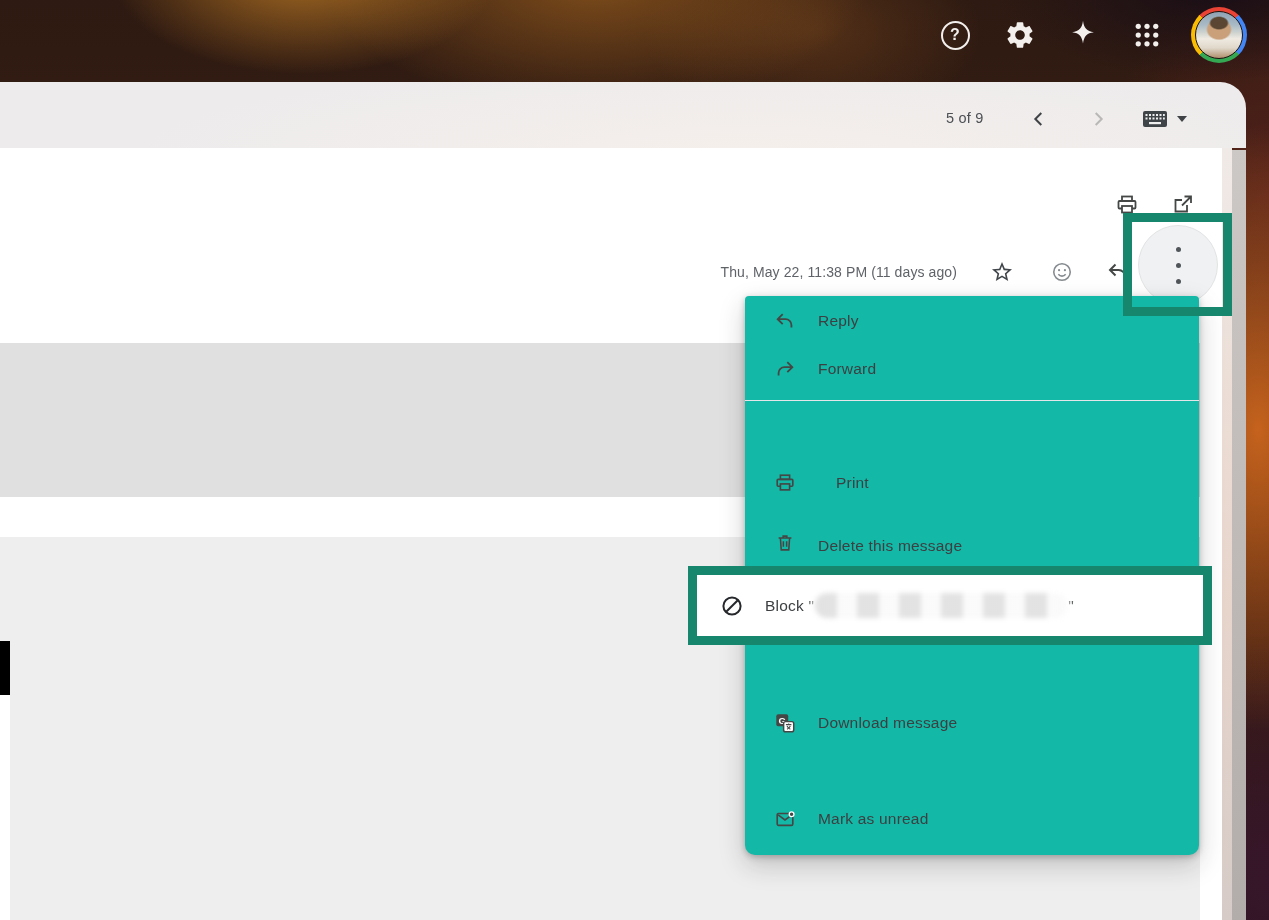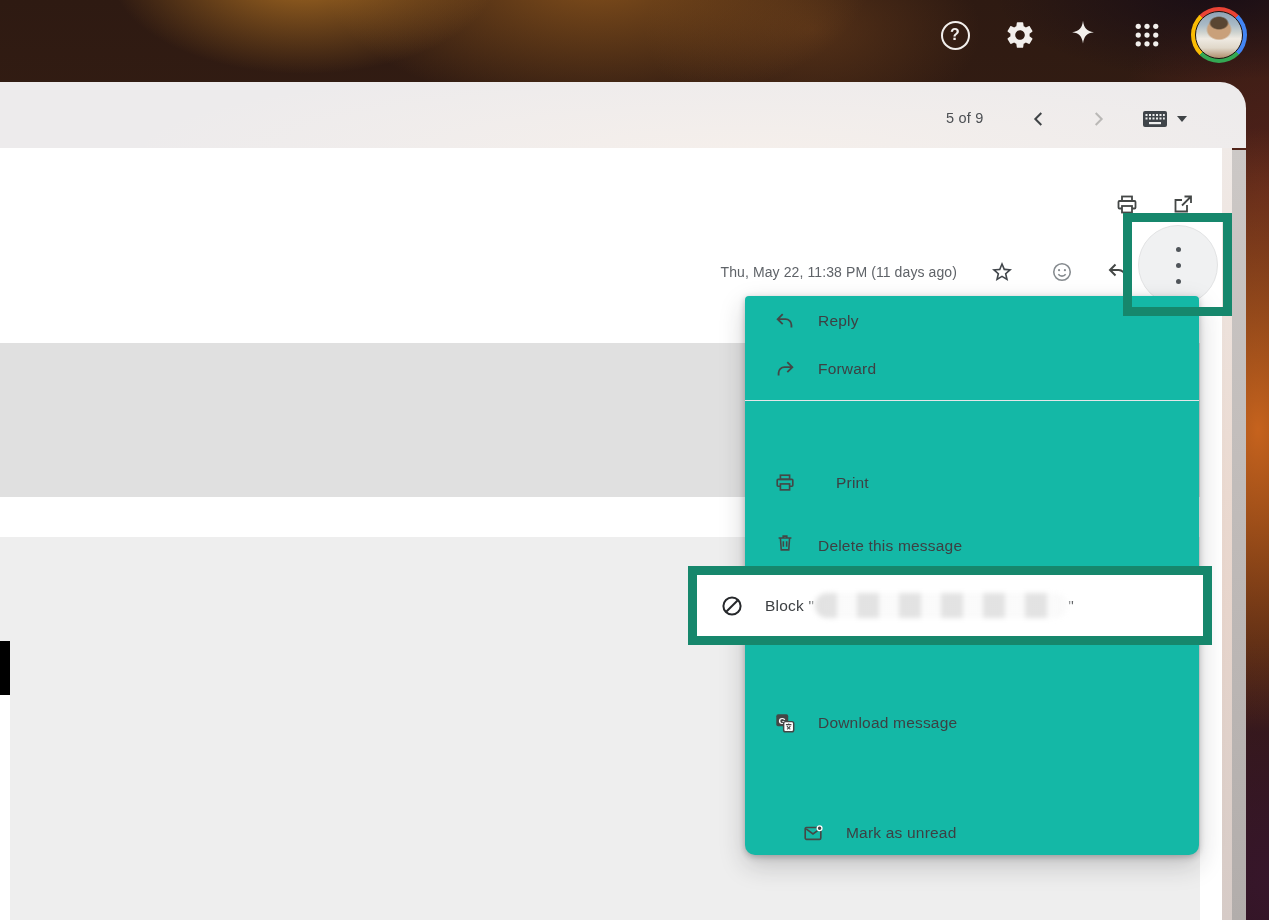--- a/index.html
+++ b/index.html
@@ -231,21 +231,21 @@
     <span class="mic">
         <svg width="22" height="22" viewBox="0 0 24 24">
       <rect x="2.5" y="2.5" width="13" height="13" rx="2" fill="#444746"></rect>
       <text x="9" y="13" font-size="10.5" font-family="Liberation Sans, sans-serif" font-weight="bold" fill="#fff" text-anchor="middle">G</text>
       <rect x="10.5" y="10.5" width="11" height="11" rx="2" fill="#fff" stroke="#444746" stroke-width="1.6"></rect>
       <path d="M13 13.8h6M16 12.5v1.3M14.2 15.2c.8 1.6 2 2.8 3.6 3.6M17.8 15.2c-.8 1.6-2 2.8-3.6 3.6" fill="none" stroke="#444746" stroke-width="1.2"></path>
     </svg>
       </span>
     <span class="mil">Download message</span>
   </div>
-  <div class="mi" style="top:513px;padding-left:28px;">
+  <div class="mi" style="top:499px;">
     <span class="mic">
         <svg width="22" height="22" viewBox="0 0 24 24" class="ic">
           <rect x="3.5" y="6" width="17" height="13" rx="1.5" stroke-width="1.8"></rect>
           <path d="M4.5 7.5 12 13l5-3.6" stroke-width="1.8"></path>
           <circle cx="19.2" cy="6.8" r="2.6" fill="#444746" stroke="#fff" stroke-width="1.4"></circle>
         </svg>
       </span>
     <span class="mil">Mark as unread</span>
   </div>
 </div>

